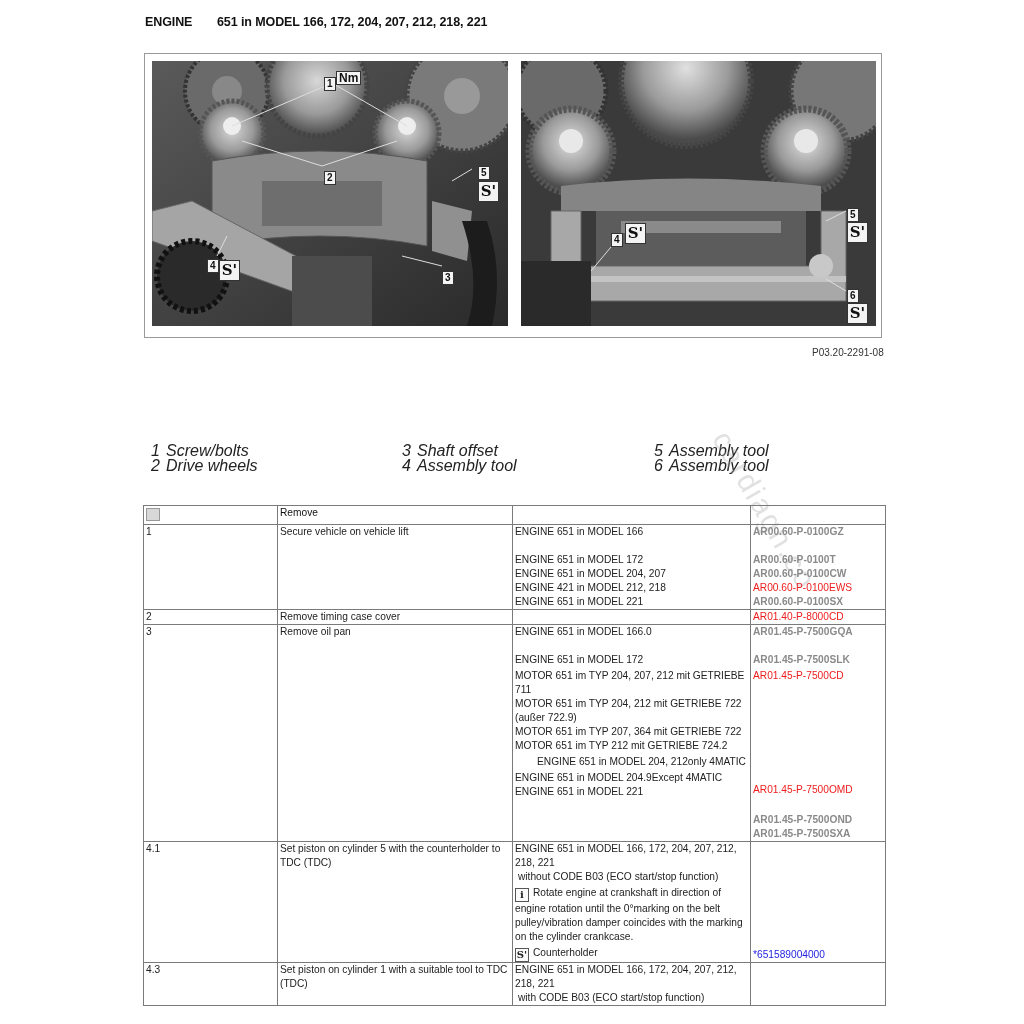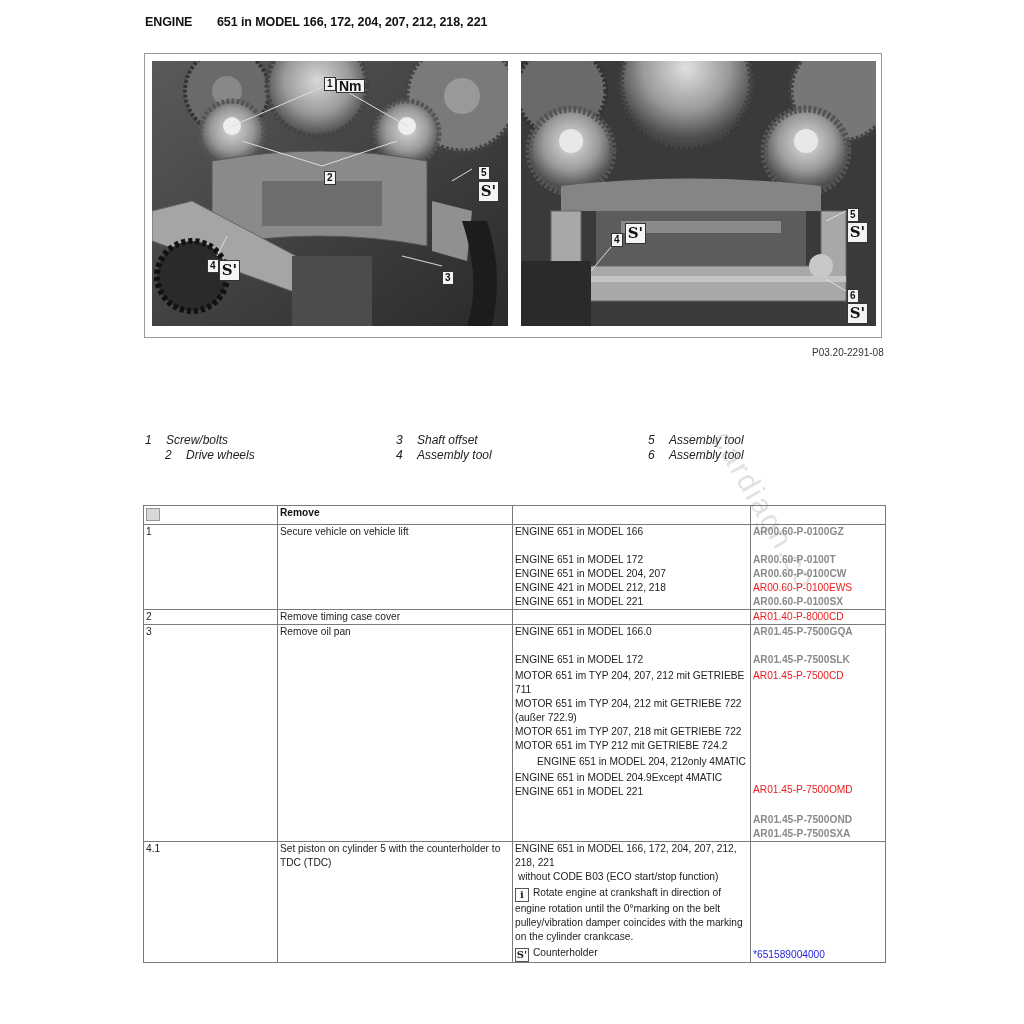--- a/index.html
+++ b/index.html
@@ -34,22 +34,22 @@
     position: absolute; width: 19px; height: 19px; background: #f4f4f4;
     border: 1px solid #333; font-family: "DejaVu Serif", serif;
     font-size: 15px; font-weight: bold; line-height: 19px; text-align: center; color: #111;
   }
 
   .figure-id {
     position: absolute; left: 812px; top: 347px; font-size: 10px; color: #333;
   }
 
   .legend {
-    position: absolute; top: 433px; left: 145px; width: 620px; height: 34px;
-    font-size: 12px; font-style: italic; color: #222;
+    position: absolute; top: 442px; left: 145px; width: 620px; height: 34px;
+    font-size: 16px; font-style: italic; color: #222; text-align: center;
   }
   .legend .item { position: absolute; white-space: nowrap; }
   .legend .num { display: inline-block; width: 21px; font-style: italic; }
 
   .watermark {
     position: absolute; left: 735px; top: 425px;
     font-size: 30px; color: rgba(170,170,170,0.35);
     transform: rotate(60deg); transform-origin: 0 0;
     white-space: nowrap; letter-spacing: 2px;
   }
@@ -59,21 +59,21 @@
     border-collapse: collapse; table-layout: fixed;
     font-size: 10.2px; color: #222; line-height: 14px;
   }
   table.proc td {
     border: 1px solid #7a7a7a; vertical-align: top; padding: 0 2px;
   }
   col.c1 { width: 134px; }
   col.c2 { width: 235px; }
   col.c3 { width: 238px; }
   col.c4 { width: 135px; }
-  .head-cell { font-weight: bold; color: #111; }
+  .head-cell { font-weight: normal; color: #111; }
   .line { display: block; }
   .gap { display: block; height: 14px; }
   .ref-grey { color: #8a8a8a; font-weight: bold; }
   .ref-red { color: #ee1c1c; }
   .ref-blue { color: #2424e0; }
   .info-icon, .tool-small {
     display: inline-block; width: 12px; height: 12px; border: 1px solid #555;
     font-family: "DejaVu Serif", serif; font-size: 10px; font-weight: bold;
     line-height: 12px; text-align: center; vertical-align: -2px; margin-right: 4px;
     background: #fafafa;
@@ -124,21 +124,21 @@
       <rect x="140" y="195" width="80" height="70" fill="#4c4c4c"></rect>
       <line x1="180" y1="22" x2="80" y2="65" stroke="#ddd" stroke-width="1"></line>
       <line x1="180" y1="22" x2="255" y2="65" stroke="#ddd" stroke-width="1"></line>
       <line x1="170" y1="105" x2="90" y2="80" stroke="#ddd" stroke-width="1"></line>
       <line x1="170" y1="105" x2="245" y2="80" stroke="#ddd" stroke-width="1"></line>
       <line x1="290" y1="205" x2="250" y2="195" stroke="#ddd" stroke-width="1"></line>
       <line x1="65" y1="195" x2="75" y2="175" stroke="#ddd" stroke-width="1"></line>
       <line x1="320" y1="108" x2="300" y2="120" stroke="#ddd" stroke-width="1"></line>
     </svg>
     <div class="callout" style="left:172px;top:16px;">1</div>
-    <div class="callout" style="left:184px;top:10px;font-size:14px;margin-top:8px;">Nm</div>
+    <div class="callout" style="left:184px;top:10px;font-size:12px;">Nm</div>
     <div class="callout" style="left:172px;top:110px;">2</div>
     <div class="callout" style="left:290px;top:210px;">3</div>
     <div class="callout" style="left:55px;top:198px;">4</div>
     <div class="tool-icon" style="left:67px;top:199px;">S'</div>
     <div class="callout" style="left:326px;top:105px;">5</div>
     <div class="tool-icon" style="left:326px;top:120px;">S'</div>
   </div>
 
   <div class="photo right">
     <svg width="355" height="265" viewBox="0 0 355 265">
@@ -174,21 +174,21 @@
     <div class="tool-icon" style="left:326px;top:161px;">S'</div>
     <div class="callout" style="left:326px;top:228px;">6</div>
     <div class="tool-icon" style="left:326px;top:242px;">S'</div>
   </div>
 </div>
 
 <div class="figure-id">P03.20-2291-08</div>
 
 <div class="legend">
   <div class="item" style="left:0;top:0;"><span class="num">1</span><span>Screw/bolts</span></div>
-  <div class="item" style="left:0;top:15px;margin-left:20px;"><span class="num">2</span><span>Drive wheels</span></div>
+  <div class="item" style="left:0;top:15px;"><span class="num">2</span><span>Drive wheels</span></div>
   <div class="item" style="left:251px;top:0;"><span class="num">3</span><span>Shaft offset</span></div>
   <div class="item" style="left:251px;top:15px;"><span class="num">4</span><span>Assembly tool</span></div>
   <div class="item" style="left:503px;top:0;"><span class="num">5</span><span>Assembly tool</span></div>
   <div class="item" style="left:503px;top:15px;"><span class="num">6</span><span>Assembly tool</span></div>
 </div>
 
 <div class="watermark">cardiagn.co</div>
 
 <table class="proc">
   <colgroup>
@@ -237,21 +237,21 @@
 
   <tr>
     <td>3</td>
     <td>Remove oil pan</td>
     <td>
       <span class="line">ENGINE 651 in MODEL 166.0</span>
       <span class="gap"></span>
       <span class="line" style="margin-bottom:2px;">ENGINE 651 in MODEL 172</span>
       <span class="line">MOTOR 651 im TYP 204, 207, 212 mit GETRIEBE 711</span>
       <span class="line">MOTOR 651 im TYP 204, 212 mit GETRIEBE 722 (außer 722.9)</span>
-      <span class="line">MOTOR 651 im TYP 207, 218 mit GETRIEBE 722</span>
+      <span class="line">MOTOR 651 im TYP 207, 364 mit GETRIEBE 722</span>
       <span class="line" style="margin-bottom:2px;">MOTOR 651 im TYP 212 mit GETRIEBE 724.2</span>
       <span class="line" style="margin-bottom:2px;padding-left:22px;">ENGINE 651 in MODEL 204, 212only 4MATIC</span>
       <span class="line">ENGINE 651 in MODEL 204.9Except 4MATIC</span>
       <span class="line">ENGINE 651 in MODEL 221</span>
     </td>
     <td>
       <span class="line ref-grey">AR01.45-P-7500GQA</span>
       <span class="gap"></span>
       <span class="line ref-grey" style="margin-bottom:2px;">AR01.45-P-7500SLK</span>
       <span class="line ref-red">AR01.45-P-7500CD</span>
@@ -270,14 +270,23 @@
       <span class="line">ENGINE 651 in MODEL 166, 172, 204, 207, 212, 218, 221</span>
       <span class="line" style="padding-left:3px;">without CODE B03 (ECO start/stop function)</span>
       <span class="line" style="margin-top:2px;"><span class="info-icon">i</span><span>Rotate engine at crankshaft in direction of engine rotation until the 0°marking on the belt pulley/vibration damper coincides with the marking on the cylinder crankcase.</span></span>
       <span class="line" style="margin-top:2px;"><span class="tool-small">S'</span><span>Counterholder</span></span>
     </td>
     <td style="vertical-align:bottom;">
       <span class="line ref-blue">*651589004000</span>
     </td>
   </tr>
 
+  <tr>
+    <td>4.3</td>
+    <td>Set piston on cylinder 1 with a suitable tool to TDC (TDC)</td>
+    <td>
+      <span class="line">ENGINE 651 in MODEL 166, 172, 204, 207, 212, 218, 221</span>
+      <span class="line" style="padding-left:3px;">with CODE B03 (ECO start/stop function)</span>
+    </td>
+    <td></td>
+  </tr>
 </tbody>
   </table>
 
 </body></html>

